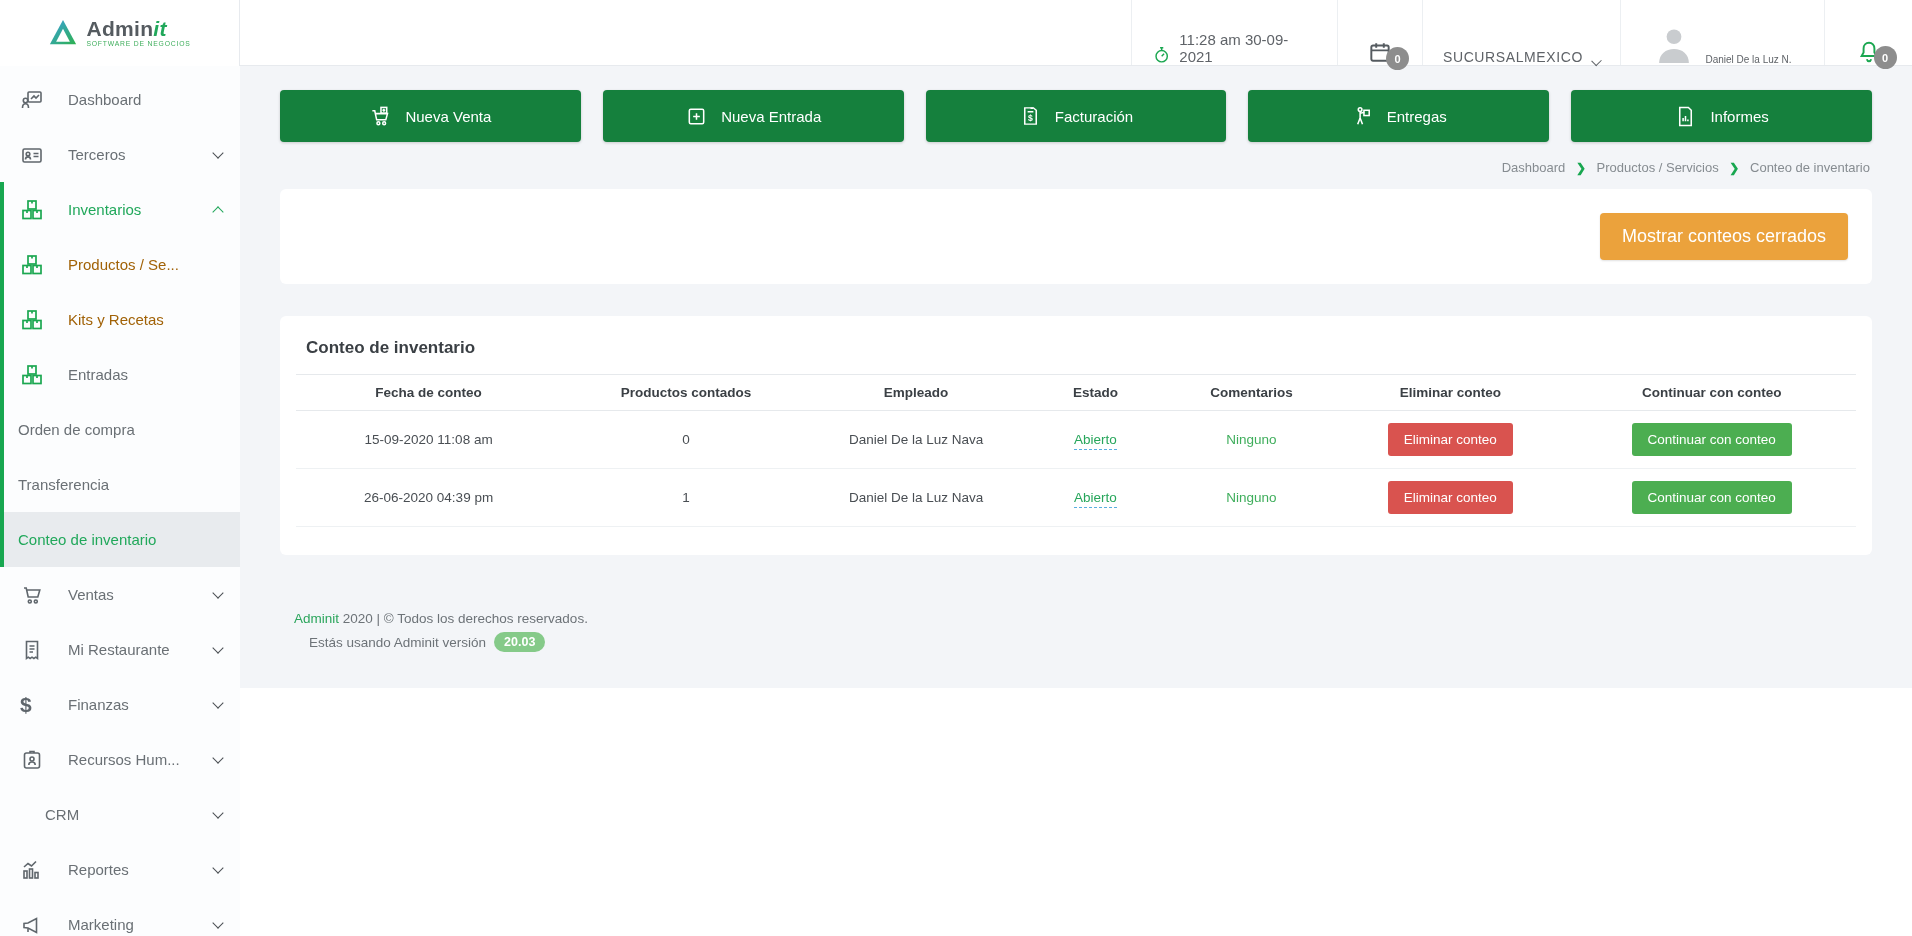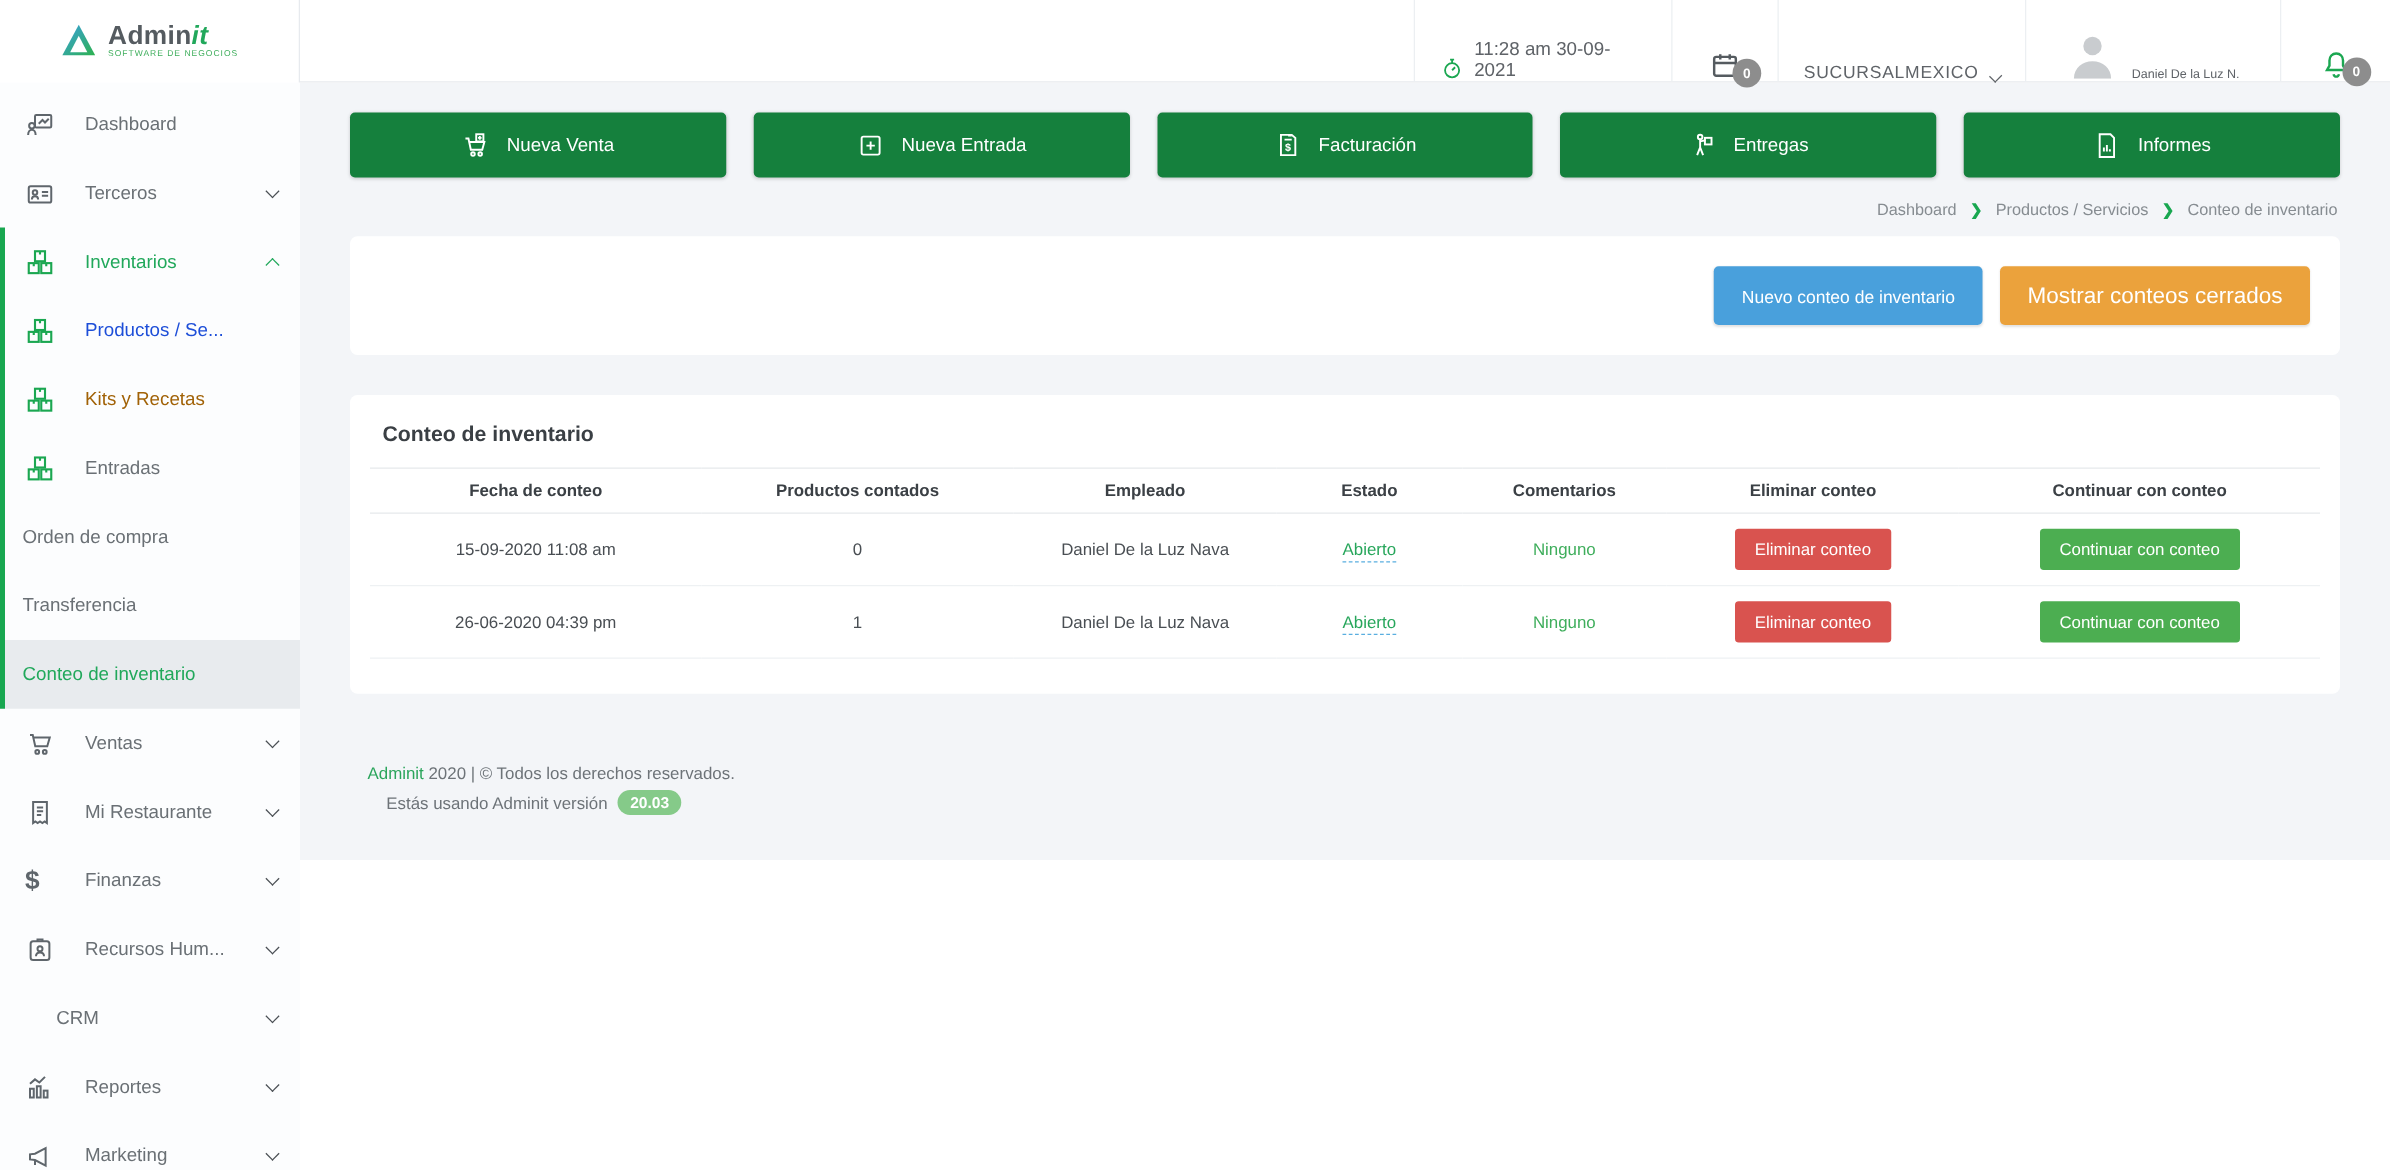--- a/index.html
+++ b/index.html
@@ -140,21 +140,21 @@
         <span class="icn">
             <svg viewBox="0 0 24 24" fill="none" stroke="currentColor" stroke-width="1.7">
               <rect x="8" y="3" width="8" height="8"></rect>
               <path d="M12 3v2.5"></path>
               <rect x="3" y="12.5" width="8" height="8"></rect>
               <path d="M7 12.5V15"></path>
               <rect x="13" y="12.5" width="8" height="8"></rect>
               <path d="M17 12.5V15"></path>
             </svg>
           </span>
-        <span class="lbl" style="color:#1d4ed8;">Productos / Se...</span>
+        <span class="lbl" style="color:#a16207;">Productos / Se...</span>
       </div>
       <div class="nav-item green-txt">
         <span class="icn">
             <svg viewBox="0 0 24 24" fill="none" stroke="currentColor" stroke-width="1.7">
               <rect x="8" y="3" width="8" height="8"></rect>
               <path d="M12 3v2.5"></path>
               <rect x="3" y="12.5" width="8" height="8"></rect>
               <path d="M7 12.5V15"></path>
               <rect x="13" y="12.5" width="8" height="8"></rect>
               <path d="M17 12.5V15"></path>
@@ -358,21 +358,20 @@
 
     <div class="breadcrumb">
       <span class="bc-item">Dashboard</span>
       <span class="sep">❯</span>
       <span class="bc-item">Productos / Servicios</span>
       <span class="sep">❯</span>
       <span>Conteo de inventario</span>
     </div>
 
     <div class="panel actions-panel">
-      <button class="btn btn-blue">Nuevo conteo de inventario</button>
       <button class="btn btn-orange">Mostrar conteos cerrados</button>
     </div>
 
     <div class="panel table-panel">
       <div class="table-title">Conteo de inventario</div>
       <table>
         <colgroup>
           <col style="width:17%">
             <col style="width:16%">
             <col style="width:13.5%">

